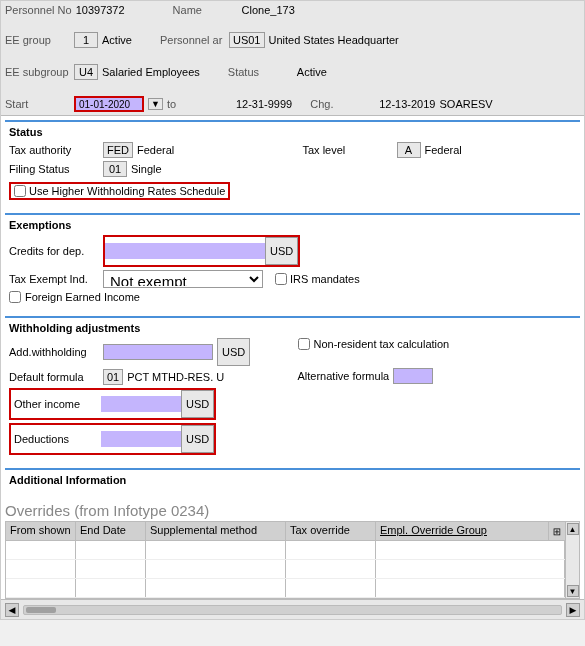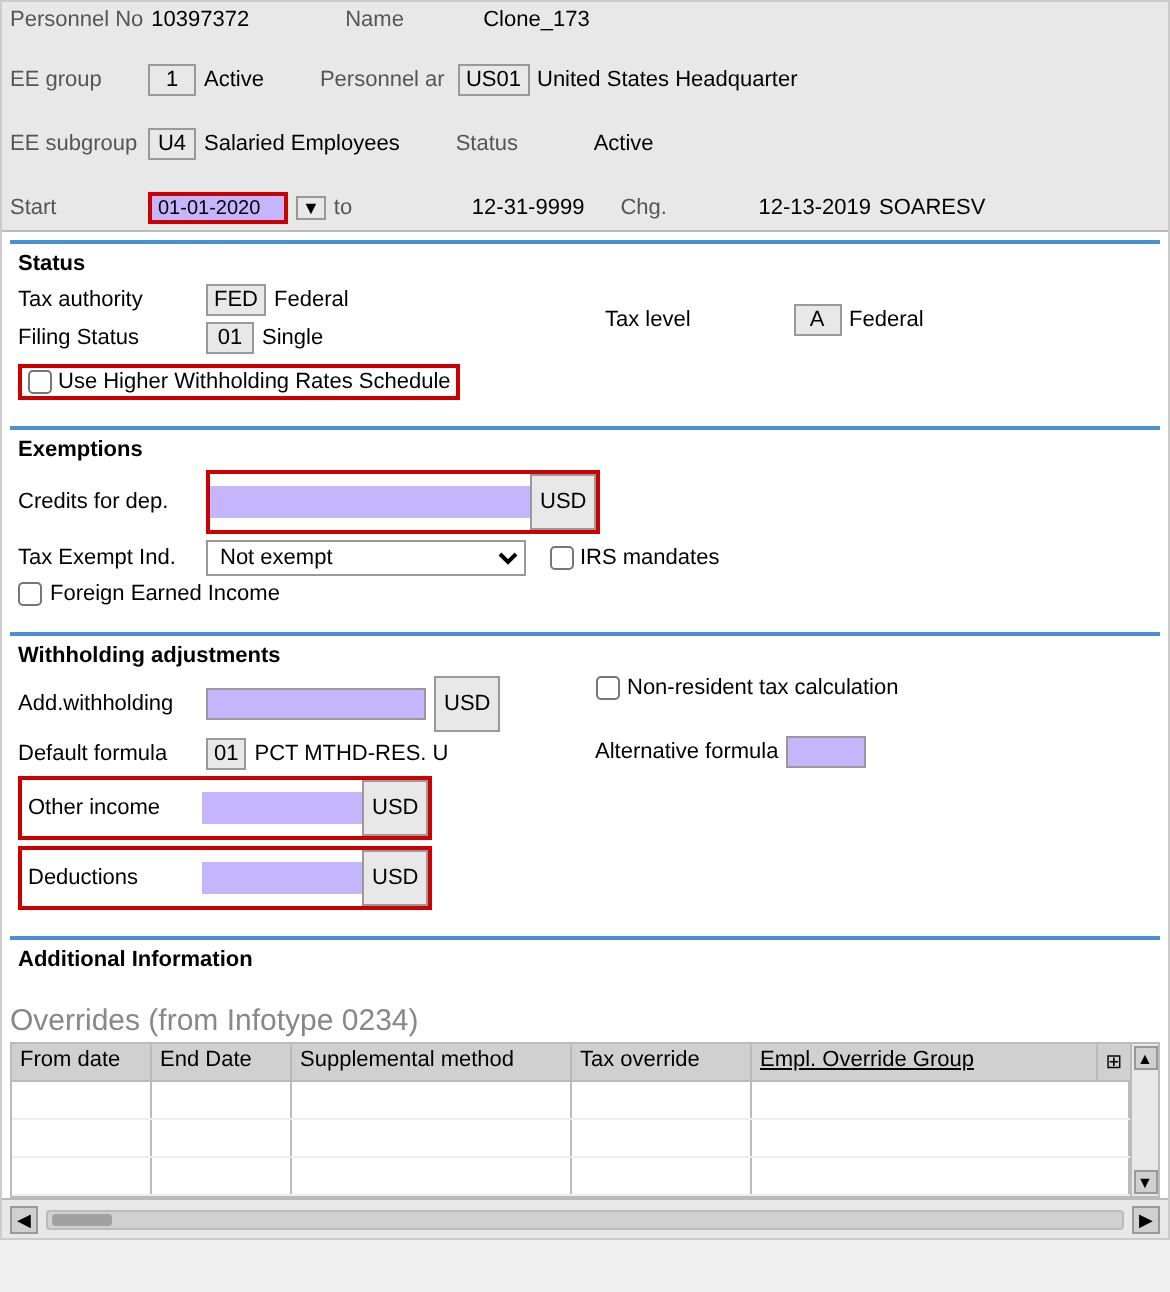--- a/index.html
+++ b/index.html
@@ -99,21 +99,21 @@
       padding: 1px 4px;
       font-size: 11px;
       height: 28px;
       display: inline-flex;
       align-items: center;
     }
     select.form-select {
       border: 1px solid #999;
       background: #fff;
       padding: 1px 2px;
-      font-size: 11px;
+      font-size: 15px;
       height: 18px;
       width: 160px;
     }
     .grid-header {
       display: flex;
       background: #d0d0d0;
       border-bottom: 1px solid #bbb;
     }
     .grid-cell {
       padding: 2px 4px;
@@ -244,21 +244,21 @@
       <div class="header-pair" style="margin-left:10px;">
         <span class="header-label">Chg.</span>
         <span class="header-value">12-13-2019</span>
         <span class="header-value">SOARESV</span>
       </div>
     </div>
   </div>
 
   <div class="section">
     <div class="section-title">Status</div>
-    <div style="display:flex; gap:20px;align-items:center;">
+    <div style="display:flex; gap:20px;">
       <div style="flex:1;">
         <div class="form-row">
           <span class="form-label">Tax authority</span>
           <span class="code-box">FED</span>
           <span>Federal</span>
         </div>
         <div class="form-row">
           <span class="form-label">Filing Status</span>
           <span class="code-box">01</span>
           <span>Single</span>
@@ -349,21 +349,21 @@
 
   <div class="section">
     <div class="section-title">Additional Information</div>
   </div>
 
   <div style="margin:4px 4px 0 4px;">
     <div style="color:#888; font-size:15px; padding:2px 0;">Overrides (from Infotype 0234)</div>
     <div style="display:flex; border:1px solid #bbb;">
       <div style="flex:1;">
         <div class="grid-header">
-          <div class="grid-cell grid-col-1">From date</div>
+          <div class="grid-cell grid-col-1">From shown</div>
           <div class="grid-cell grid-col-2">End Date</div>
           <div class="grid-cell grid-col-3">Supplemental method</div>
           <div class="grid-cell grid-col-4">Tax override</div>
           <div class="grid-cell grid-col-5">Empl. Override Group</div>
           <div style="width:16px; background:#d0d0d0; cursor:pointer; display:flex; align-items:center; justify-content:center; font-size:10px;">⊞</div>
         </div>
         <div class="grid-row">
           <div class="grid-cell grid-col-1"></div>
           <div class="grid-cell grid-col-2"></div>
           <div class="grid-cell grid-col-3"></div>

